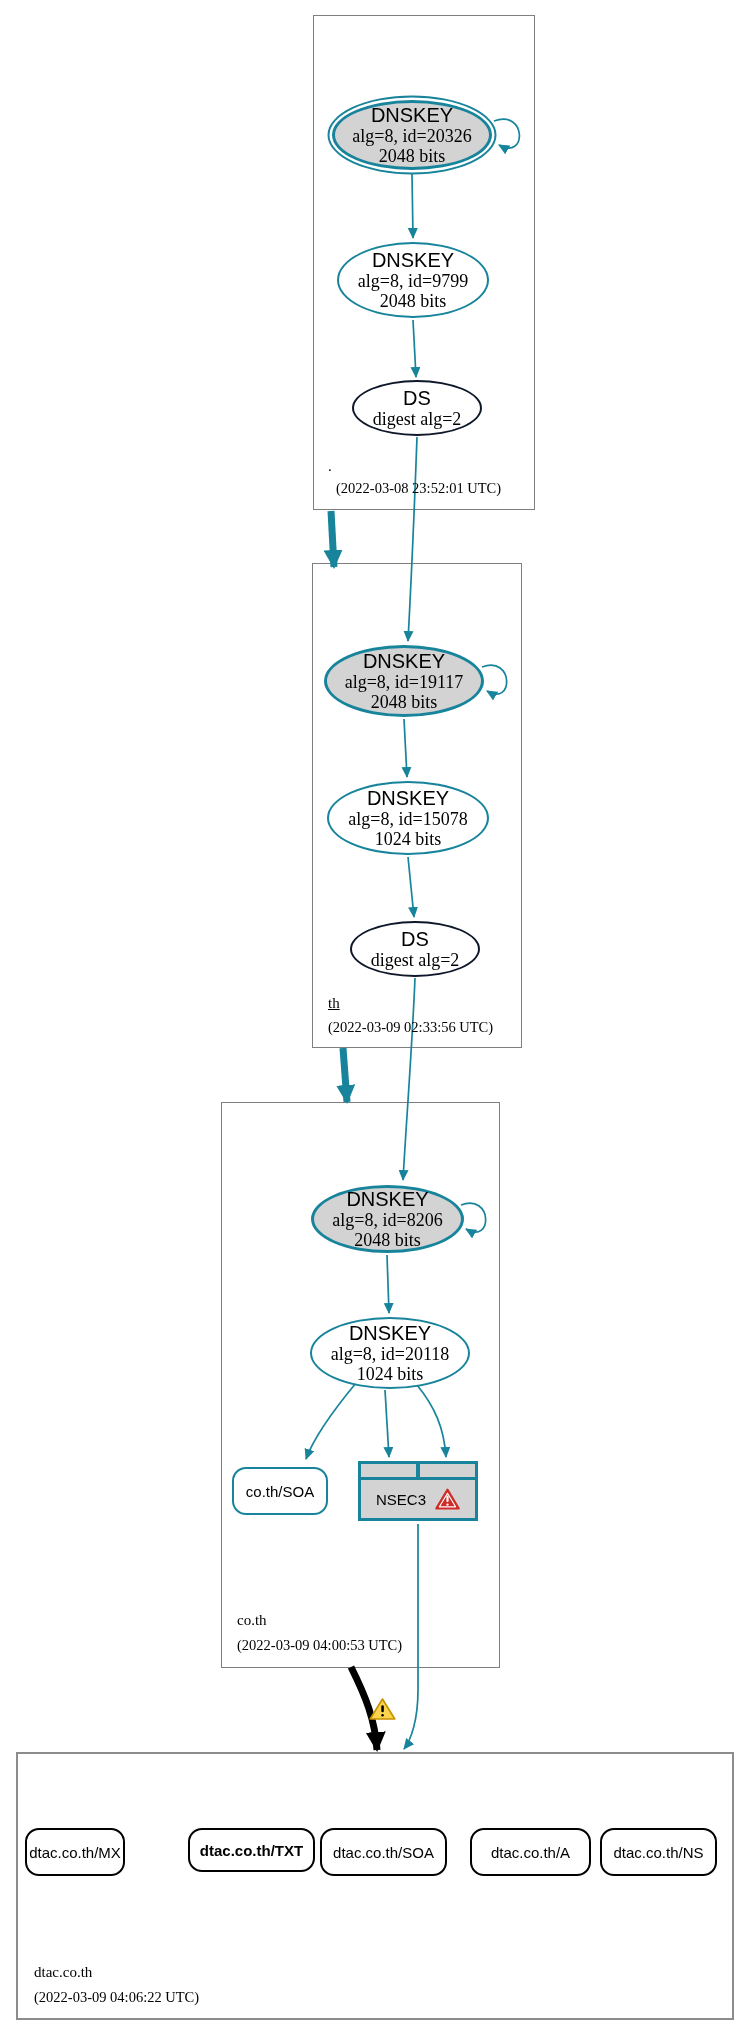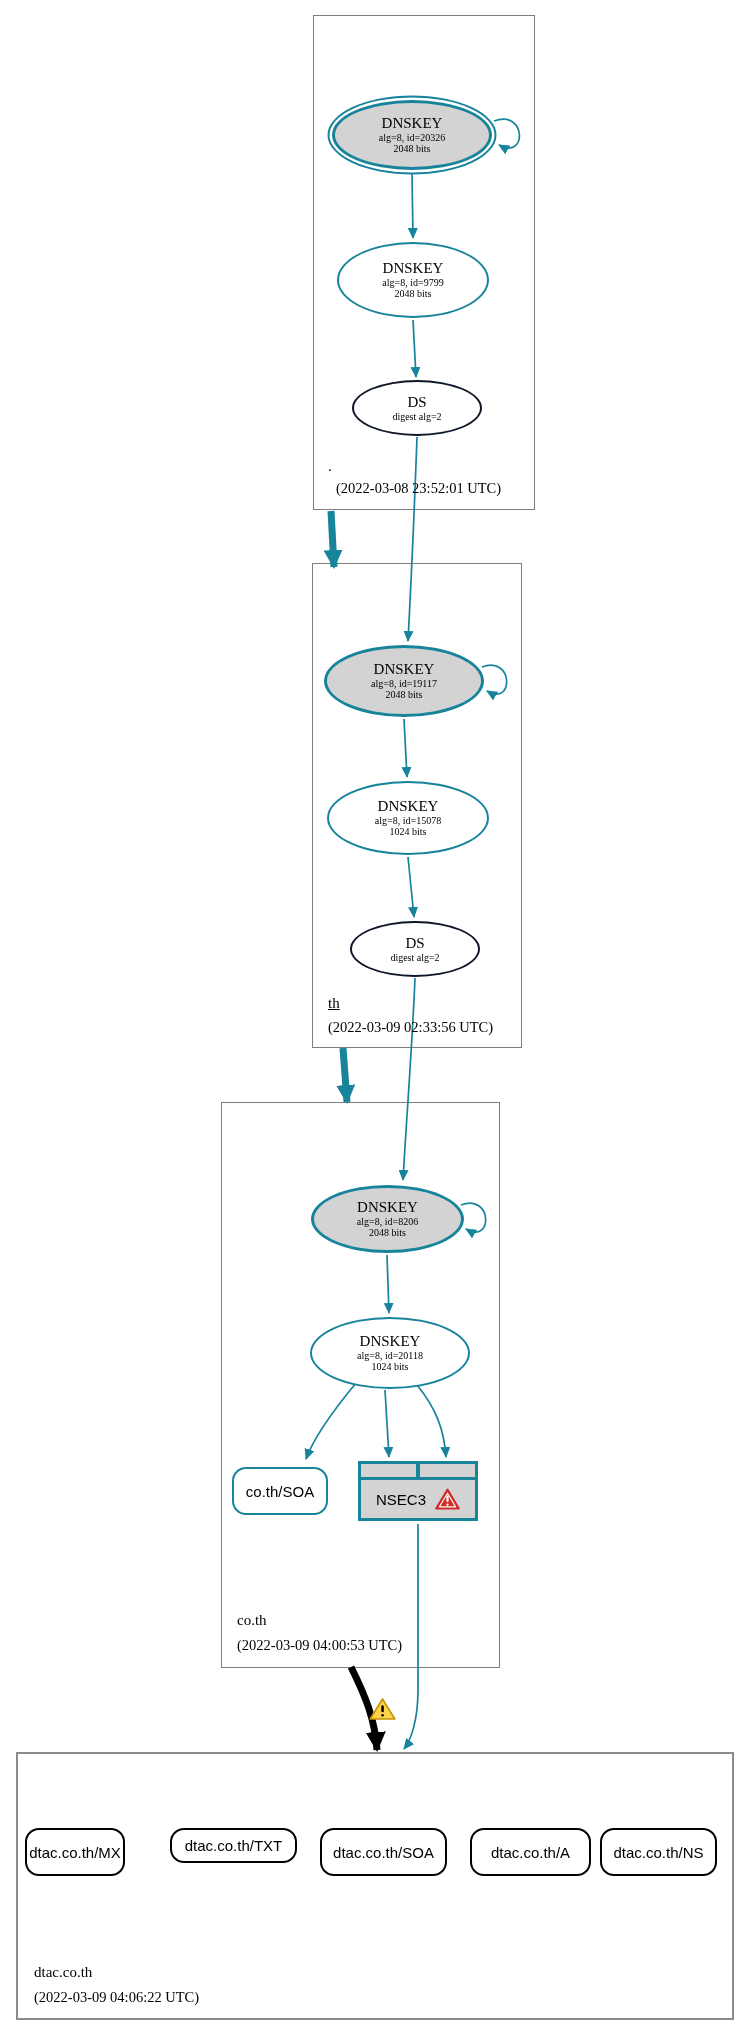--- a/index.html
+++ b/index.html
@@ -6,22 +6,22 @@
   #canvas{position:relative;width:744px;height:2033px;background:#fff;overflow:hidden;
           font-family:"Liberation Sans",sans-serif;color:#000;}
   svg.edges{position:absolute;left:0;top:0;pointer-events:none;}
   .zone-box{position:absolute;border:1px solid #7f7f7f;background:transparent;}
   .zone-box.wide{border-width:2px;border-color:#8c8c8c;}
   .zone-label{position:absolute;font-family:"Liberation Serif",serif;font-size:15px;color:#000;white-space:nowrap;}
   .zone-ts{position:absolute;font-family:"Liberation Serif",serif;font-size:14.5px;color:#000;white-space:nowrap;}
   .ellipse{position:absolute;border-radius:50%;background:#fff;display:flex;flex-direction:column;
            align-items:center;justify-content:center;text-align:center;box-sizing:border-box;}
   .ellipse.gray{background:#d3d3d3;}
-  .ellipse .title{font-family:Liberation Serif, serif;font-size:15px;line-height:1.12;color:#000;}
-  .ellipse .detail{font-family:"Liberation Serif",serif;font-size:10px;line-height:1.12;color:#000;}
+  .ellipse .title{font-family:Liberation Sans, sans-serif;font-size:20px;line-height:1.12;color:#000;}
+  .ellipse .detail{font-family:"Liberation Serif",serif;font-size:18px;line-height:1.12;color:#000;}
   .ksk{border:3px solid #17849B;}
   .ksk.sep{box-shadow:0 0 0 2.5px #ffffff,0 0 0 4.5px #17849B;}
   .zsk{border:2px solid #17849B;}
   .ds{border:2px solid #0f172a;}
   .rrset{position:absolute;border:2px solid #17849B;border-radius:14px;background:#fff;
          display:flex;align-items:center;justify-content:center;font-size:15px;box-sizing:border-box;white-space:nowrap;}
   .rrset.insecure{border-color:#000;}
   .nsec3{position:absolute;background:#17849B;box-sizing:border-box;padding:3px;
          display:flex;flex-direction:column;gap:3px;}
   .nsec3-cells{display:flex;gap:4px;height:13px;}
@@ -146,21 +146,21 @@
     <svg width="27" height="24" viewBox="0 0 27 24">
       <polygon points="13.5,2 25.8,22 1.2,22" fill="#FCD34D" stroke="#C79100" stroke-width="1.6" stroke-linejoin="round"></polygon>
       <rect x="12.3" y="8.2" width="2.5" height="7" rx="1.2" fill="#000"></rect>
       <rect x="12.3" y="17" width="2.5" height="2.5" rx="1.2" fill="#000"></rect>
     </svg>
   </span>
 
   <div class="rrset insecure" style="left:25px;top:1828px;width:100px;height:48px;">
     <span>dtac.co.th/MX</span>
   </div>
-  <div class="rrset insecure" style="left:170px;top:1828px;width:127px;height:35px;">
+  <div class="rrset insecure" style="left:188px;top:1828px;width:127px;height:44px;font-weight:bold;">
     <span>dtac.co.th/TXT</span>
   </div>
   <div class="rrset insecure" style="left:320px;top:1828px;width:127px;height:48px;">
     <span>dtac.co.th/SOA</span>
   </div>
   <div class="rrset insecure" style="left:470px;top:1828px;width:121px;height:48px;">
     <span>dtac.co.th/A</span>
   </div>
   <div class="rrset insecure" style="left:600px;top:1828px;width:117px;height:48px;">
     <span>dtac.co.th/NS</span>

